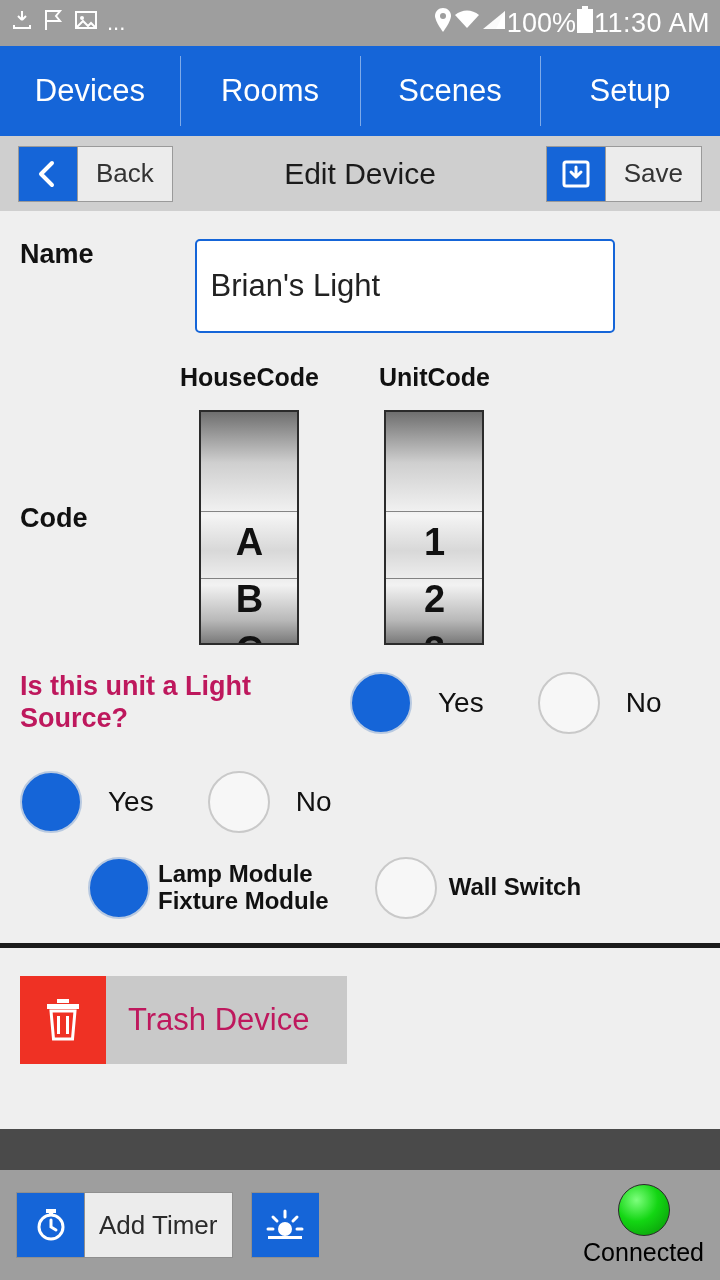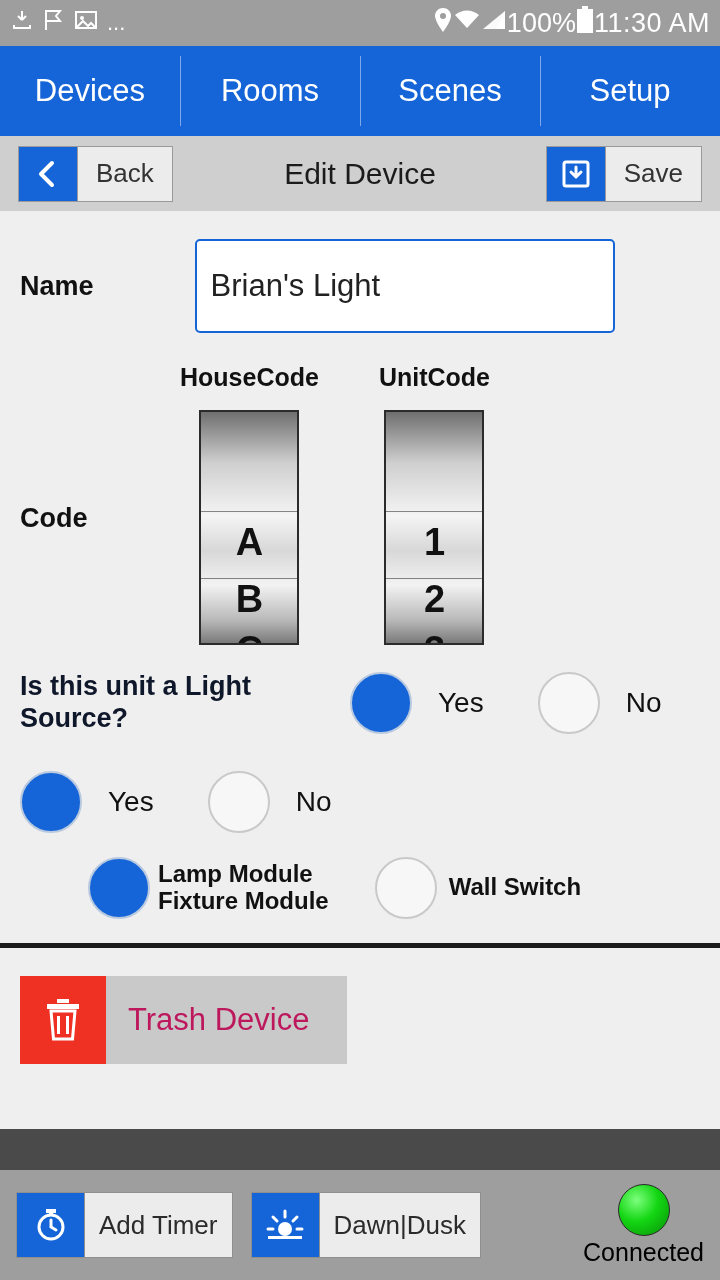--- a/index.html
+++ b/index.html
@@ -51,21 +51,21 @@
   }
   .ab-title {
     position: absolute; left: 0; right: 0; text-align: center;
     font-size: 30px; color: #1b1b1b; pointer-events: none;
   }
   .ab-right { margin-left: auto; z-index: 2; }
 
   
   .content { background: #efefef; height: 1280px; }
   .row-name {
-    display: flex; align-items: center; padding: 28px 20px 0 20px;
+    display: flex; align-items: flex-start; padding: 28px 20px 0 20px;
   }
   .label-strong { font-size: 27px; font-weight: bold; color: #111; }
   .name-input {
     margin-left: 101px; width: 420px; height: 94px;
     border: 2px solid #1565d8; border-radius: 5px; background: #ffffff;
     font-size: 31px; color: #222; padding: 0 14px;
     font-family: "Liberation Sans", sans-serif;
   }
 
   
@@ -82,21 +82,21 @@
   .wheel-item {
     position: absolute; left: 0; right: 0; text-align: center;
     font-size: 38px; font-weight: bold; color: #111;
   }
   .wheel-sep {
     position: absolute; left: 0; right: 0; height: 1px; background: rgba(0,0,0,0.45);
   }
 
   
   .qrow { display: flex; align-items: center; padding: 0 20px; margin-top: 26px; }
-  .qtext { font-size: 27px; font-weight: bold; color: #0f172a; width: 330px; line-height: 1.18; }
+  .qtext { font-size: 27px; font-weight: bold; color: #be185d; width: 330px; line-height: 1.18; }
   .radio-set { display: flex; align-items: center; gap: 26px; }
   .radio {
     width: 62px; height: 62px; border-radius: 50%;
     border: 2px solid #c9c9c9; background: #f7f7f7;
   }
   .radio.on { background: #1565d8; border-color: #b8c9e0; }
   .radio-label { font-size: 28px; color: #111; margin-right: 28px; }
 
   .mrow { display: flex; align-items: center; padding: 0 20px; margin-top: 24px; }
   .mod-label { font-size: 24px; font-weight: bold; color: #111; line-height: 1.12; }
@@ -334,20 +334,19 @@
   </div>
 
   <div class="fbtn">
     <div class="fbtn-icon">
       <svg width="40" height="36" viewBox="0 0 40 36">
         <circle cx="20" cy="22" r="7" fill="#fff"></circle>
         <path d="M20 4v6M8 10l4 4M32 10l-4 4M3 22h5M32 22h5" stroke="#fff" stroke-width="3" stroke-linecap="round"></path>
         <rect x="3" y="29" width="34" height="3" fill="#fff"></rect>
       </svg>
     </div>
-    <div class="fbtn-text">Dawn|Dusk</div>
   </div>
 
   <div class="conn">
     <div class="conn-dot"></div>
     <div class="conn-txt">Connected</div>
   </div>
 </div>
 
 </body></html>

